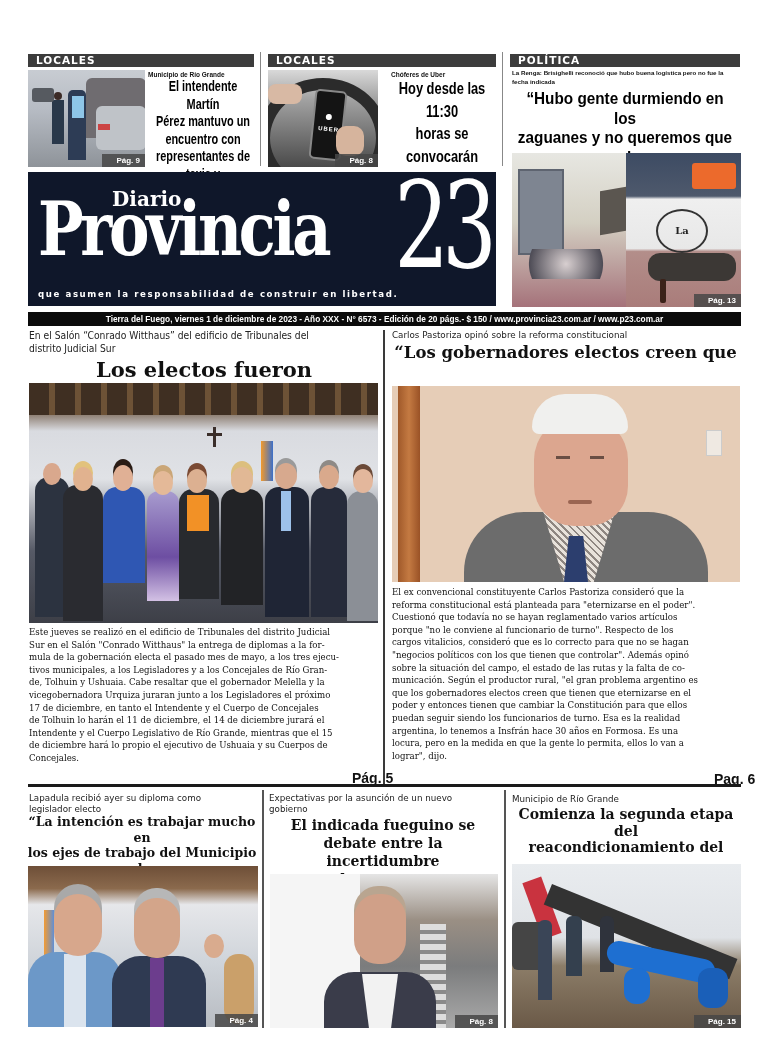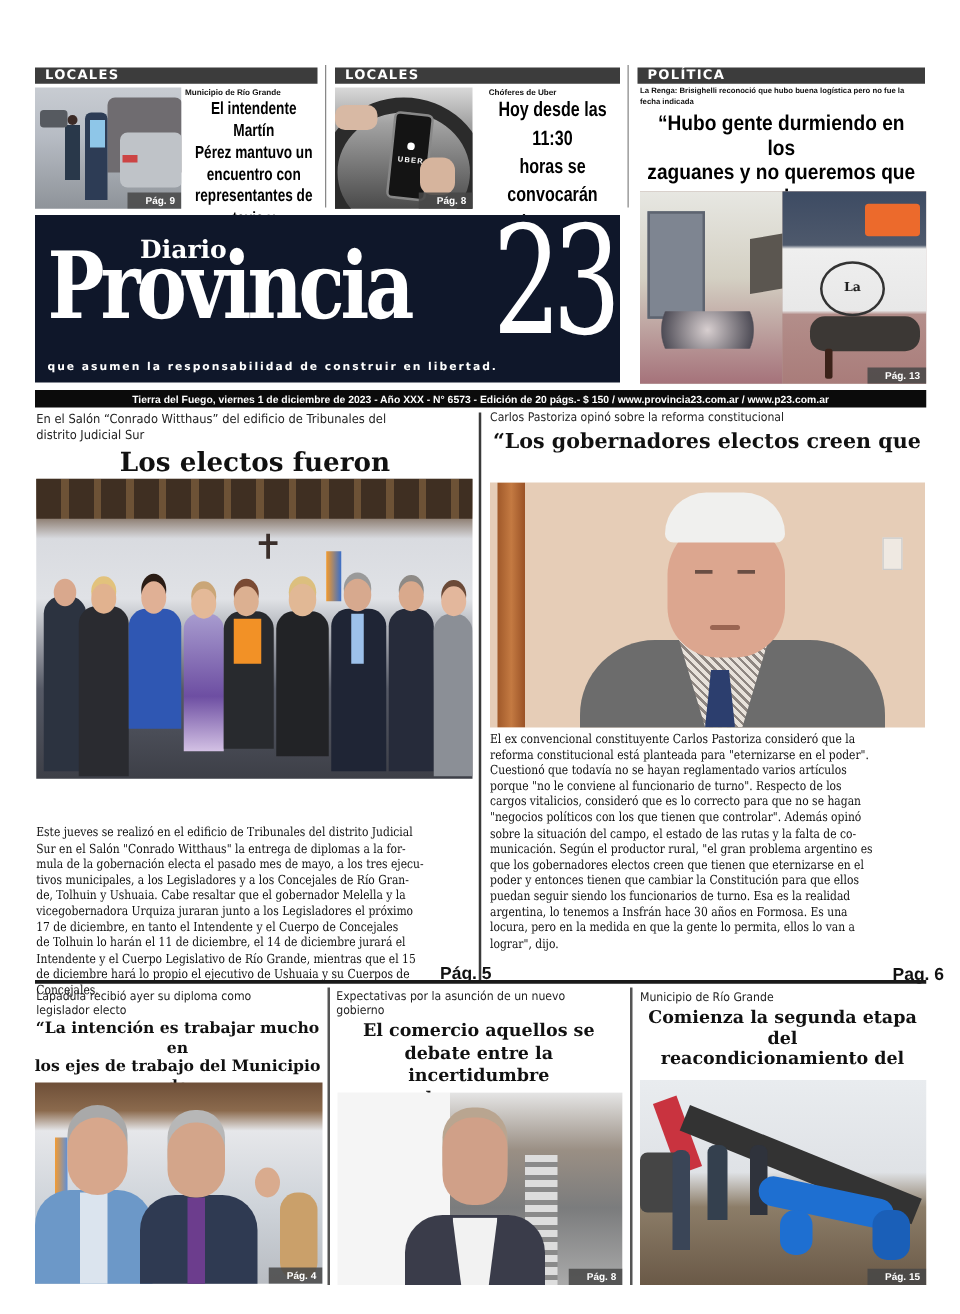--- a/index.html
+++ b/index.html
@@ -143,21 +143,21 @@
     <div class="abs" style="left:236px;top:26px;width:44px;height:130px;background:#1f2535;border-radius:14px 14px 0 0;"></div>
     <div class="abs" style="left:252px;top:30px;width:10px;height:40px;background:#9dc1ea;"></div>
     <div class="abs" style="left:246px;top:2px;width:22px;height:26px;background:#d7a98e;border-radius:50%;box-shadow:0 -5px 0 #9a9a9a;"></div>
     <div class="abs" style="left:282px;top:26px;width:36px;height:130px;background:#262b3a;border-radius:14px 14px 0 0;"></div>
     <div class="abs" style="left:290px;top:4px;width:20px;height:24px;background:#d9a98c;border-radius:50%;box-shadow:0 -5px 0 #8e8a86;"></div>
     <div class="abs" style="left:318px;top:30px;width:31px;height:130px;background:#8b8f96;border-radius:14px 14px 0 0;"></div>
     <div class="abs" style="left:324px;top:8px;width:20px;height:24px;background:#e3b79c;border-radius:50%;box-shadow:0 -5px 0 #6b4a38;"></div>
   </div>
 </div>
 
-<div class="abs" style="left:29px;top:626px;width:400px;margin-top:35px;">
+<div class="abs" style="left:29px;top:626px;width:400px;">
   <div class="body-serif">
     <div>Este jueves se realizó en el edificio de Tribunales del distrito Judicial</div>
     <div>Sur en el Salón "Conrado Witthaus" la entrega de diplomas a la for-</div>
     <div>mula de la gobernación electa el pasado mes de mayo, a los tres ejecu-</div>
     <div>tivos municipales, a los Legisladores y a los Concejales de Río Gran-</div>
     <div>de, Tolhuin y Ushuaia. Cabe resaltar que el gobernador Melella  y la</div>
     <div>vicegobernadora Urquiza juraran junto a los Legisladores el próximo</div>
     <div>17 de diciembre, en tanto el Intendente y el Cuerpo de Concejales</div>
     <div>de Tolhuin lo harán el 11 de diciembre, el 14 de diciembre jurará el</div>
     <div>Intendente y el Cuerpo Legislativo de Río Grande, mientras que el 15</div>
@@ -231,21 +231,21 @@
   <div class="pg-tag">Pág. 4</div>
 </div>
 
 <div class="vrule" style="left:262px;top:790px;height:238px;background:#555;"></div>
 
 <div class="abs kicker" style="left:269px;top:792px;font-size:9.5px;line-height:11px;">
   <div>Expectativas por la asunción de un nuevo</div>
   <div>gobierno</div>
 </div>
 <div class="abs head-serif" style="left:266px;top:816px;width:234px;font-size:14px;line-height:18px;">
-  <div>El comercio aquellos se</div>
+  <div>El indicada fueguino se</div>
   <div>debate entre la incertidumbre</div>
   <div>y la esperanza</div>
 </div>
 <div class="photo" style="left:270px;top:874px;width:228px;height:154px;background:#f5f5f5;">
   <div class="abs" style="left:90px;top:0;width:138px;height:154px;background:linear-gradient(180deg,#e5e5e5 0%,#9a8f84 30%,#7b7c7d 60%,#aaa 100%);"></div>
   <div class="abs" style="left:150px;top:50px;width:26px;height:104px;background:repeating-linear-gradient(180deg,#ddd 0 6px,#8a8a8a 6px 10px);"></div>
   <div class="abs" style="left:54px;top:98px;width:112px;height:60px;background:#3a3c4a;border-radius:30px 30px 0 0;"></div>
   <div class="abs" style="left:92px;top:100px;width:36px;height:56px;background:#f2f2f2;clip-path:polygon(0 0,100% 0,80% 100%,20% 100%);"></div>
   <div class="abs" style="left:84px;top:20px;width:52px;height:70px;background:#d0a088;border-radius:24px;box-shadow:0 -8px 0 #b9a590;"></div>
   <div class="pg-tag">Pág. 8</div>

